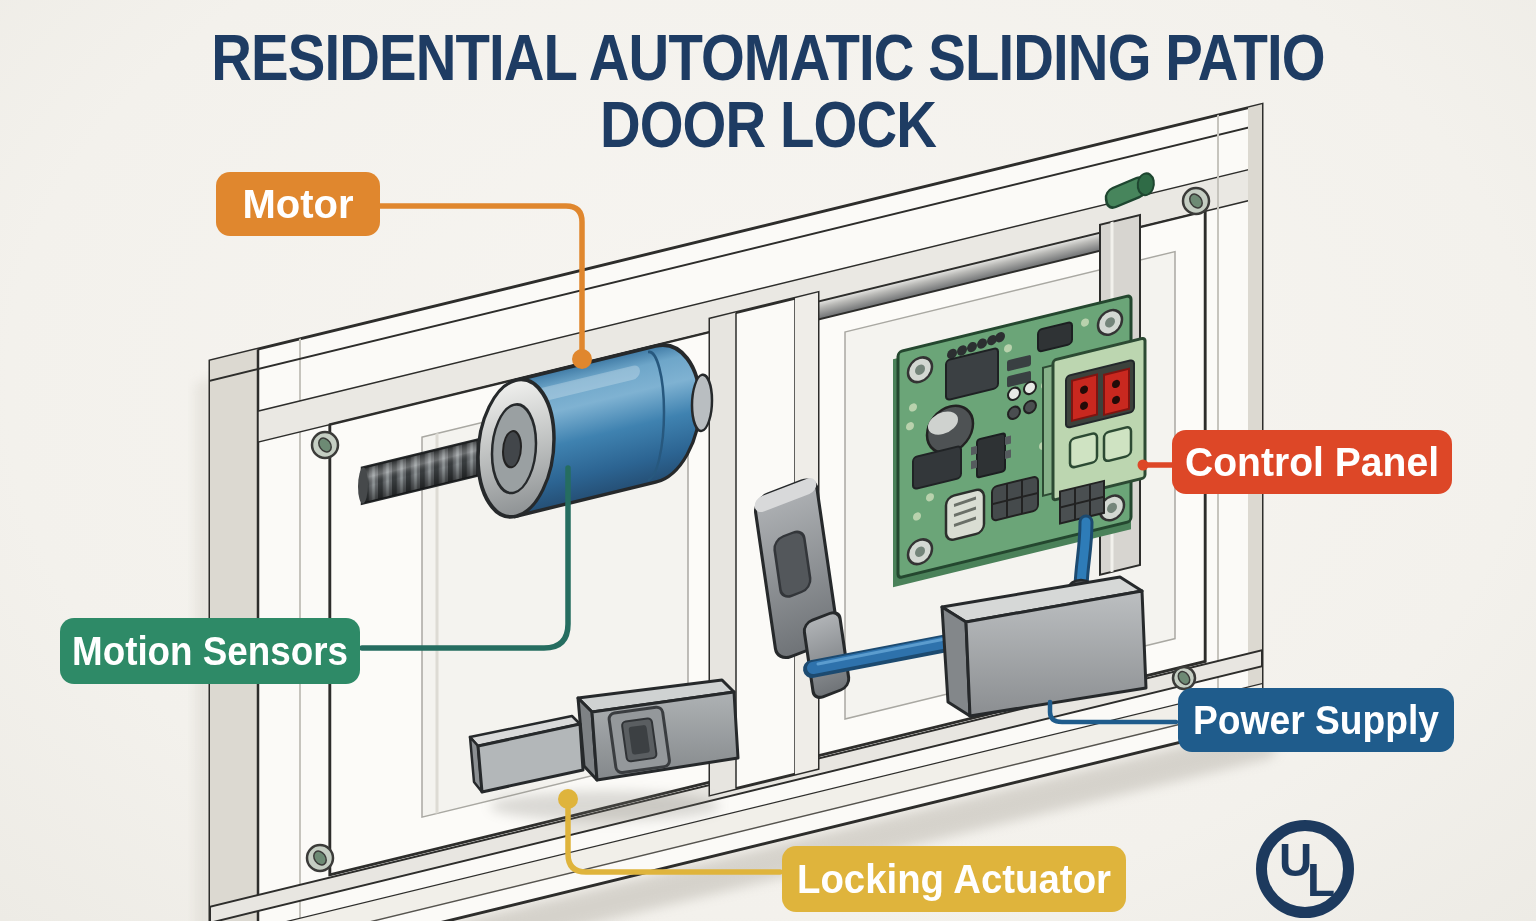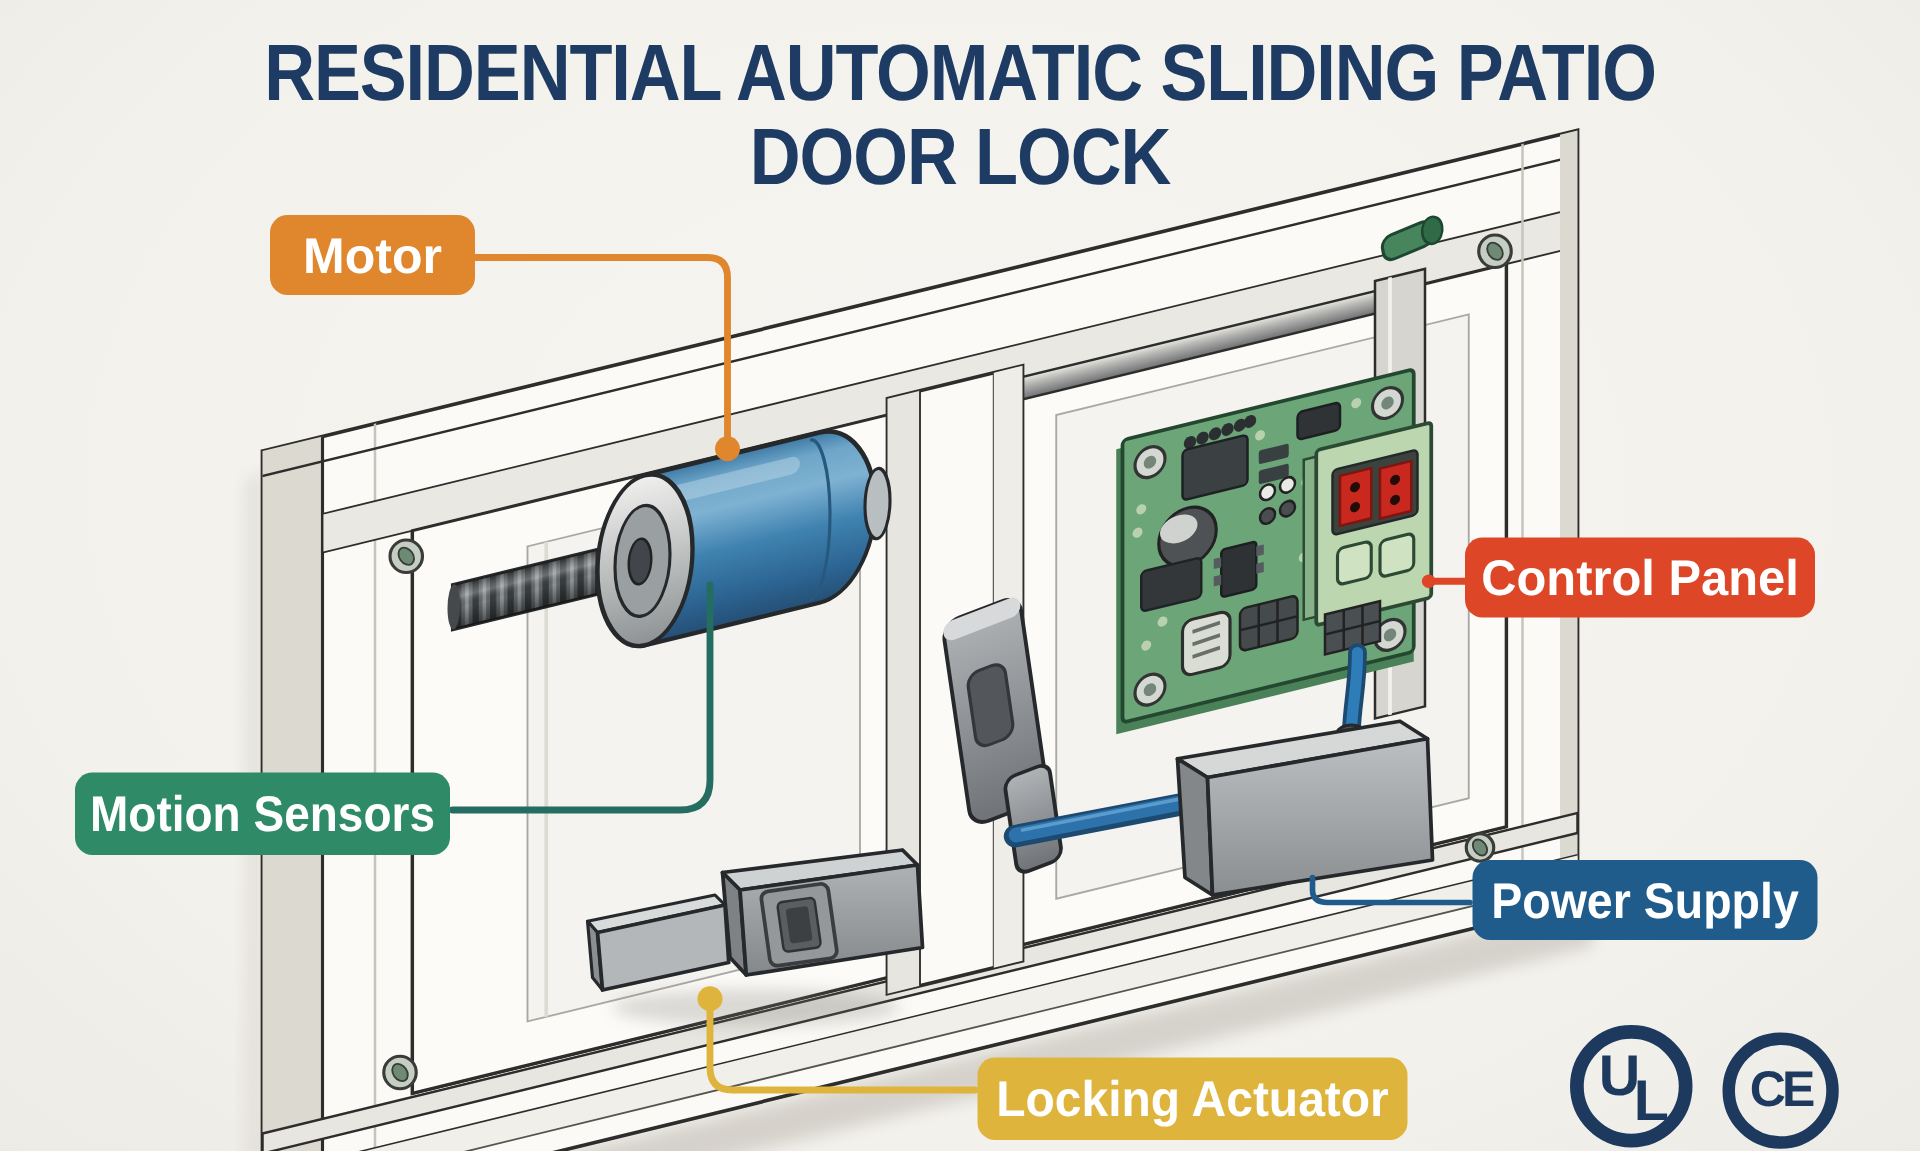--- a/index.html
+++ b/index.html
@@ -339,17 +339,14 @@
 
 <h1 class="title">
   <span class="line">RESIDENTIAL AUTOMATIC SLIDING PATIO</span>
   <span class="line">DOOR LOCK</span>
 </h1>
 
 <div class="cert cert-ul">
   <span class="u">U</span>
   <span class="l">L</span>
 </div>
-<div class="cert cert-ce">
-  <span class="ce">CE</span>
+
 </div>
 
-</div>
-
 </body></html>

